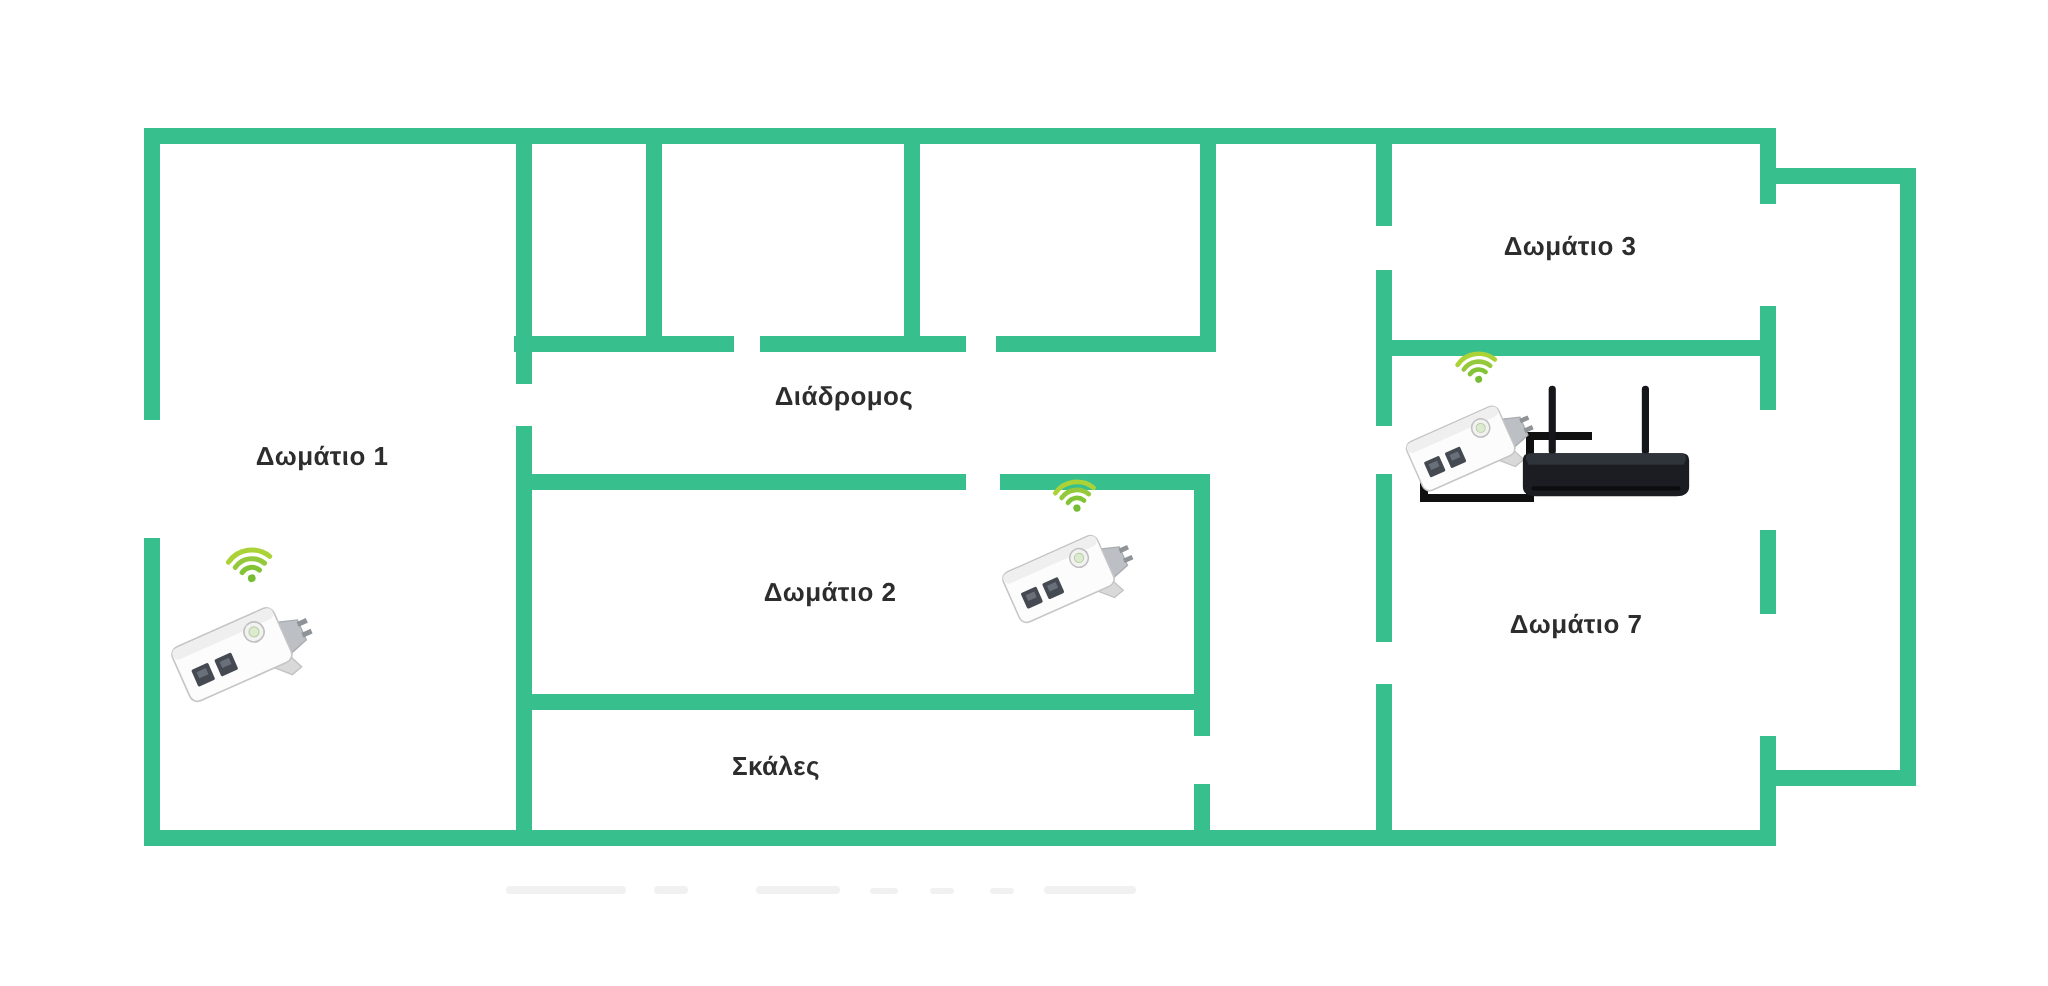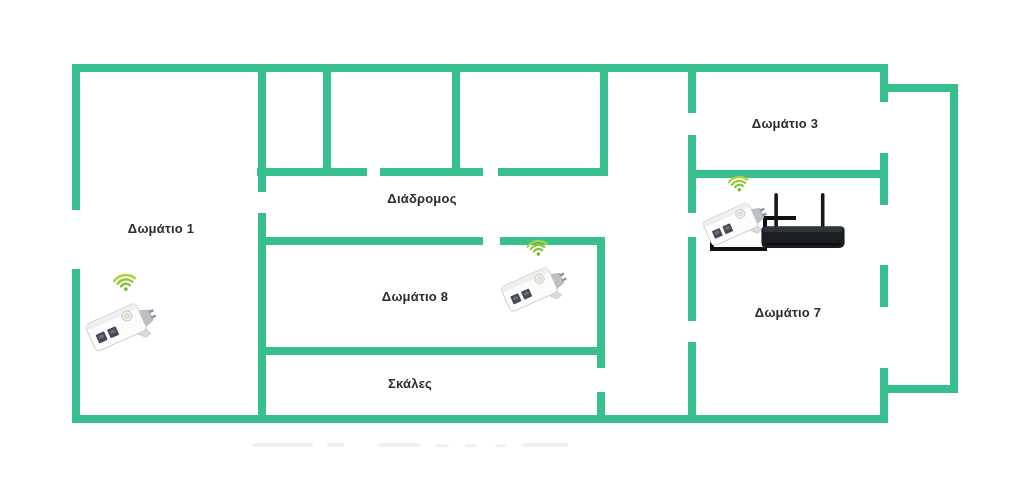--- a/index.html
+++ b/index.html
@@ -87,22 +87,22 @@
     <div class="wall" style="left: 500px; top: 237px; width: 105px; height: 8px;"></div>
     <div class="wall" style="left: 266px; top: 237px; width: 217px; height: 8px;"></div>
     <div class="wall" style="left: 694px; top: 170px; width: 188px; height: 8px;"></div>
     <div class="wall" style="left: 498px; top: 168px; width: 107px; height: 8px;"></div>
     <div class="wall" style="left: 380px; top: 168px; width: 103px; height: 8px;"></div>
     <div class="wall" style="left: 257px; top: 168px; width: 110px; height: 8px;"></div>
     <div class="wall" style="left: 888px; top: 84px; width: 70px; height: 8px;"></div>
     <div class="wall" style="left: 72px; top: 64px; width: 816px; height: 8px;"></div>
     <div class="room-label" style="left:161px;top:228px">Δωμάτιο 1</div>
   <div class="room-label" style="left:422px;top:198px">Διάδρομος</div>
-  <div class="room-label" style="left:415px;top:296px">Δωμάτιο 8</div>
-  <div class="room-label" style="left:410px;top:383px">Σκάλες</div>
+  <div class="room-label" style="left:415px;top:296px">Δωμάτιο 2</div>
+  <div class="room-label" style="left:388px;top:383px">Σκάλες</div>
   <div class="room-label" style="left:785px;top:123px">Δωμάτιο 3</div>
   <div class="room-label" style="left:788px;top:312px">Δωμάτιο 7</div>
 
   <svg class="device" style="left:0;top:0" width="1024" height="493" viewBox="0 0 1024 493">
     <path d="M 712 228 L 712 249 L 765 249 L 765 218 L 796 218" fill="none" stroke="#101010" stroke-width="4" stroke-linejoin="miter"></path>
   </svg>
 
   <svg class="device" style="left:78px;top:274px" width="84" height="84" viewBox="0 0 100 100">
     <use href="#adapter-glyph"></use>
   </svg>

